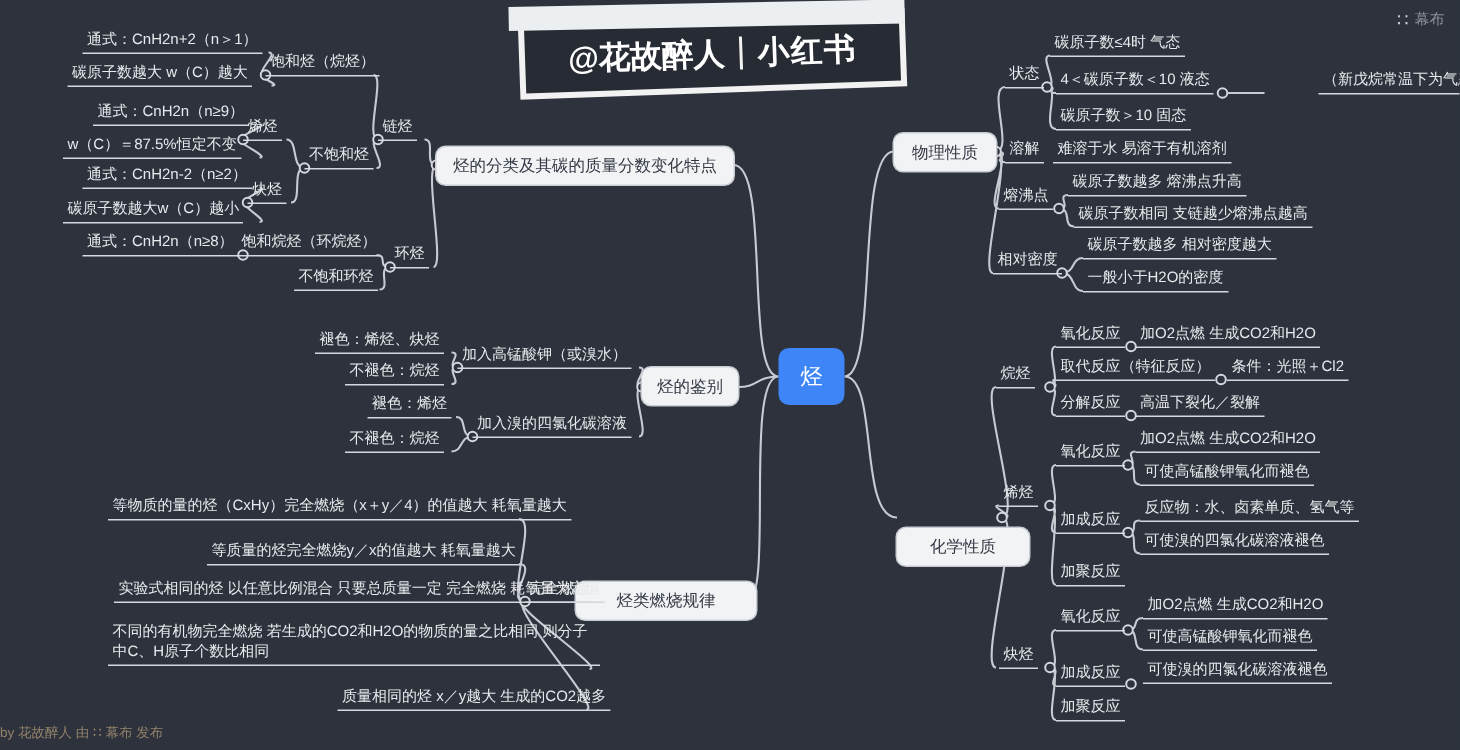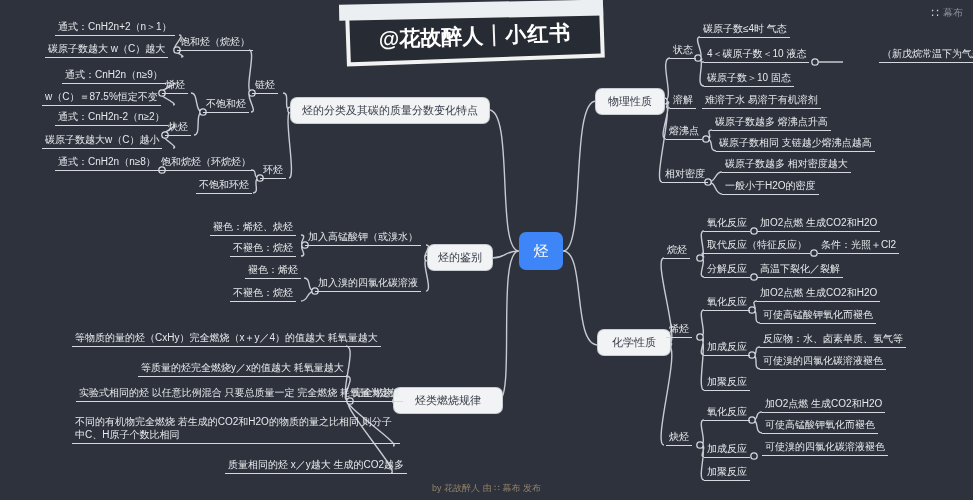--- a/index.html
+++ b/index.html
@@ -42,21 +42,21 @@
   }
   .banner .divider{width:2px;height:22px;background:#f2f2f2;}
   .banner .brand{font-weight:900;letter-spacing:1px;}
   .corner{
     position:absolute;right:10px;top:6px;z-index:5;
     font-size:10px;color:#8b8f98;display:flex;align-items:center;gap:5px;
   }
   .corner .mubu-icon{color:#cfd3da;font-size:12px;letter-spacing:-1px;}
   .footer{
     position:absolute;left:0;right:0;bottom:5px;z-index:5;
-    text-align:center;font-size:9px;color:#9380623;
+    text-align:left;font-size:9px;color:#9380623;
     color:#93826a;
   }
   .footer .mubu-icon{color:#a8906c;}
 </style>
 </head>
 <body>
 
 <svg class="edges" width="973" height="500">
   <path fill="none" stroke="#d5d8de" stroke-width="1.4" opacity="0.92" d="M519,251C496,251 514,110 489,110M519,251C504,251 506,258 492,258M519,251C496,251 516,401 498,401M563,251C586,251 570,101 596,101M563,251C586,251 572,345 598,345M291,110C282,110 291,93 283,93M291,110C282,110 297,178 289,178M252,93C243,93 257,50 249,50M252,93C243,93 259,112 251,112M177,50C168,50 187,35 179,35M177,50C168,50 189,57 181,57M203,112C194,112 199,93 191,93M203,112C194,112 202,135 194,135M162,93C153,93 181,83 173,83M162,93C153,93 181,105 173,105M165,135C156,135 181,125 173,125M165,135C156,135 181,148 173,148M260,178C251,178 259,170 251,170M260,178C251,178 261,193 253,193M428,258C419,258 434,245 426,245M428,258C419,258 434,291 426,291M305,245C296,245 309,235 301,235M305,245C296,245 309,256 301,256M315,291C306,291 312,278 304,278M315,291C306,291 309,301 301,301M350,401C336,401 359,346 346,346M350,401C336,401 359,376 346,376M350,401C336,401 404,446 393,446M350,401C336,401 402,473 391,473M664,101C676,101 658,58 670,58M664,101C676,101 660,108 670,108M664,101C676,101 656,139 666,139M664,101C676,101 652,182 662,182M698,58C707,58 692,37 700,37M698,58C707,58 696,62 704,62M698,58C707,58 694,86 704,86M815,62L843,62M706,139C715,139 704,130 712,130M706,139C715,139 708,151 716,151M708,182C717,182 714,172 722,172M708,182C717,182 714,194 722,194M668,345C682,345 652,258 664,258M668,345C680,345 658,337 666,337M668,345C682,345 652,445 664,445M700,258C709,258 696,231 704,231M700,258C709,258 698,253 704,253M700,258C709,258 696,277 704,277M700,337C709,337 696,310 704,310M700,337C709,337 696,355 704,355M700,337C709,337 696,390 704,390M752,310C760,310 749,301 757,301M752,310C760,310 752,323 760,323M752,355C760,355 752,347 760,347M752,355C760,355 752,369 760,369M700,445C709,445 696,420 704,420M700,445C709,445 698,457 704,457M700,445C709,445 696,480 704,480M752,420C760,420 754,412 762,412M752,420C760,420 754,433 762,433"></path>
   <g id="dots" fill="#2d323c" stroke="#d5d8de" stroke-width="1.3">
@@ -100,23 +100,23 @@
 </div>
 
 <div class="corner">
   <span class="mubu-icon">∷</span>
   <span>幕布</span>
 </div>
 
 <div id="nodes">
     <div class="topic-card" style="left: 291px; top: 98px; width: 198px;">烃的分类及其碳的质量分数变化特点</div>
     <div class="topic-card" style="left: 428px; top: 245px; width: 64px;">烃的鉴别</div>
-    <div class="topic-card" style="left: 394px; top: 388px; width: 108px;">烃类燃烧规律</div>
+    <div class="topic-card" style="left: 384px; top: 388px; width: 120px;">烃类燃烧规律</div>
     <div class="topic-card" style="left: 596px; top: 89px; width: 68px;">物理性质</div>
-    <div class="topic-card" style="left: 598px; top: 330px; width: 72px;">化学性质</div>
+    <div class="topic-card" style="left: 598px; top: 352px; width: 88px;">化学性质</div>
     <div class="root-node" style="left: 519px; top: 232px;">烃</div>
     <div class="node-label" style="left: 55px; top: 20px;">通式：CnH2n+2（n＞1）</div>
     <div class="node-label" style="left: 45px; top: 42px;">碳原子数越大 w（C）越大</div>
     <div class="node-label" style="left: 177px; top: 35px;">饱和烃（烷烃）</div>
     <div class="node-label" style="left: 62px; top: 68px;">通式：CnH2n（n≥9）</div>
     <div class="node-label" style="left: 42px; top: 90px;">w（C）＝87.5%恒定不变</div>
     <div class="node-label" style="left: 162px; top: 78px;">烯烃</div>
     <div class="node-label" style="left: 55px; top: 110px;">通式：CnH2n-2（n≥2）</div>
     <div class="node-label" style="left: 42px; top: 133px;">碳原子数越大w（C）越小</div>
     <div class="node-label" style="left: 165px; top: 120px;">炔烃</div>

